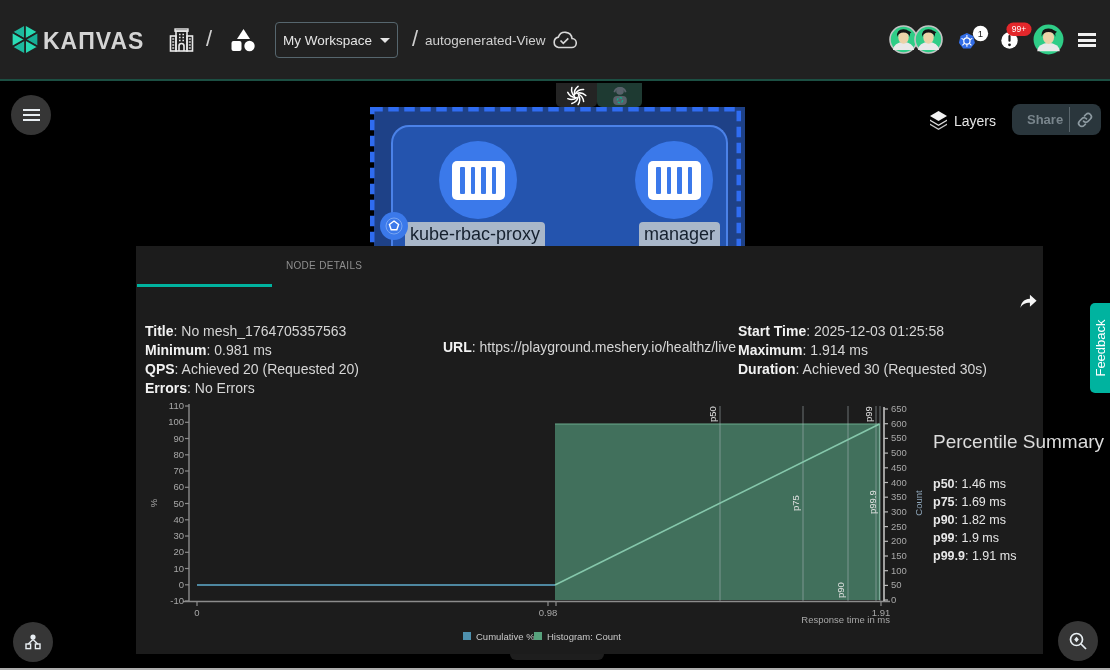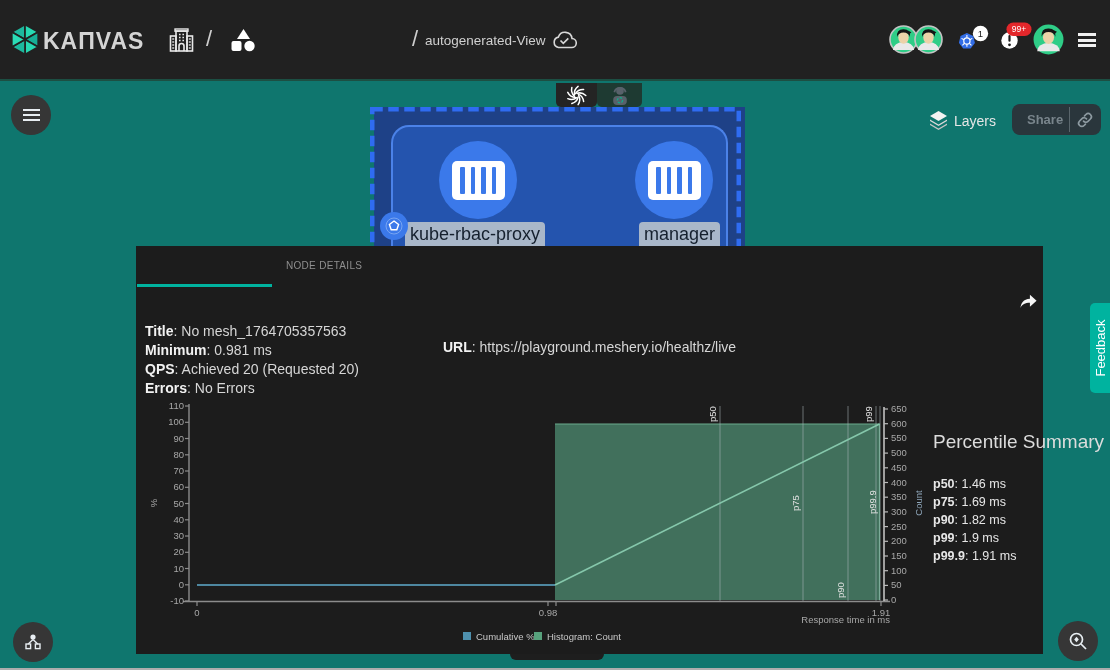--- a/index.html
+++ b/index.html
@@ -1,19 +1,19 @@
 <!DOCTYPE html>
 <html><head>
 <meta charset="utf-8">
 <style>
   * { margin:0; padding:0; box-sizing:border-box; }
   html,body { width:1110px; height:670px; overflow:hidden; background:#121212;
     font-family:"Liberation Sans", sans-serif; }
   .abs { position:absolute; }
-  #page { position:relative; width:1110px; height:670px; background:#0f766e; }
+  #page { position:relative; width:1110px; height:670px; background:#000000; }
   
   #nav { position:absolute; left:0; top:0; width:1110px; height:81px; background:#212121;
     border-bottom:2px solid #1c4f43; }
   #brand { position:absolute; left:43px; top:28px; font-size:23px; font-weight:bold;
     color:#d4d4d4; letter-spacing:1px; }
   .navtxt { color:#d0d0d0; font-size:15px; }
   #wsbtn { position:absolute; left:275px; top:22px; width:123px; height:36px;
     border:1px solid #56666e; border-radius:4px; color:#e4e4e4; font-size:13.5px;
     display:flex; align-items:center; justify-content:center; gap:8px; }
   .caret { width:0; height:0; border-left:5px solid transparent; border-right:5px solid transparent;
@@ -89,20 +89,24 @@
           <line x1="19.8" y1="20" x2="21.8" y2="20"></line>
       </g>
     </svg>
     <div class="abs navtxt" style="left:206px; top:26px; font-size:22px; color:#cfcfcf;">/</div>
 
     <svg class="abs" style="left:230px; top:28px;" width="26" height="24" viewBox="0 0 26 24" fill="#ffffff">
       <path d="M13.5 1 L20 11 H7 Z"></path>
       <rect x="1.5" y="13" width="10" height="10" rx="2"></rect>
       <circle cx="19.5" cy="18" r="5.2"></circle>
     </svg>
+    <div id="wsbtn">
+        <span>My Workspace</span>
+        <span class="caret"></span>
+      </div>
     <div class="abs" style="left:412px; top:26px; font-size:22px; color:#cfcfcf;">/</div>
     <div class="abs navtxt" style="left:425px; top:33px; font-size:13.5px;">autogenerated-View</div>
 
     <svg class="abs" style="left:552px; top:31px;" width="25" height="18" viewBox="0 0 25 18" fill="none" stroke="#d8d8d8" stroke-width="1.6">
       <path d="M6.5 16.5 h13 a4.5 4.5 0 0 0 0.5 -9 a7 7 0 0 0 -13.6 -1.4 A5.3 5.3 0 0 0 6.5 16.5 Z"></path>
       <path d="M8.5 9.5 l2.8 2.8 l5 -5" stroke-width="1.7"></path>
     </svg>
 
     <svg class="abs" style="left:889px; top:25px;" width="29" height="29" viewBox="0 0 29 29">
       <circle cx="14.5" cy="14.5" r="13.5" fill="#2fcd87" stroke="#c4c4c4" stroke-width="1.6"></circle>
@@ -266,20 +270,25 @@
     </svg>
 
     <div class="detail" style="left:9px; top:76px;">
       <div><b>Title</b>: No mesh_1764705357563</div>
       <div><b>Minimum</b>: 0.981 ms</div>
       <div><b>QPS</b>: Achieved 20 (Requested 20)</div>
       <div><b>Errors</b>: No Errors</div>
     </div>
     <div class="detail" style="left:307px; top:92px;">
       <div><b>URL</b>: https://playground.meshery.io/healthz/live</div>
+    </div>
+    <div class="detail" style="left:602px; top:76px;">
+      <div><b>Start Time</b>: 2025-12-03 01:25:58</div>
+      <div><b>Maximum</b>: 1.914 ms</div>
+      <div><b>Duration</b>: Achieved 30 (Requested 30s)</div>
     </div>
 
     <svg class="abs" style="left:0; top:0;" width="907" height="408" viewBox="0 0 907 408">
 
       <rect x="419" y="178" width="324.5" height="176" fill="#41705c"></rect>
       <path d="M419 178 H743.5 V354" fill="none" stroke="#6aa98c" stroke-width="1.2"></path>
 
       <g stroke="#aab6ba" stroke-width="1" opacity="0.55">
         <line x1="584" y1="160" x2="584" y2="355"></line>
         <line x1="667" y1="160" x2="667" y2="355"></line>

